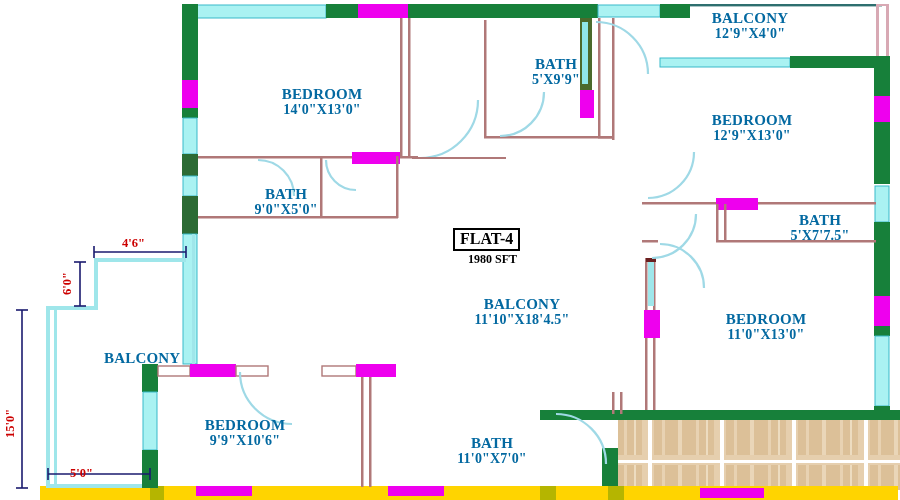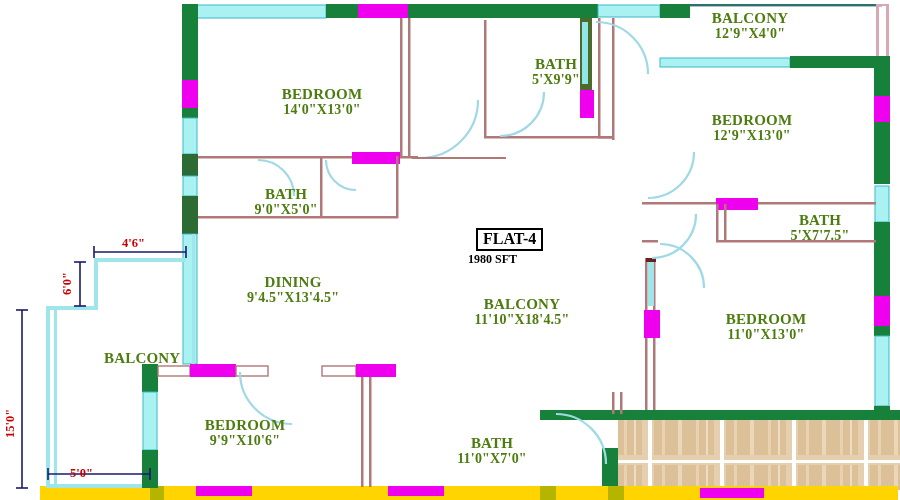--- a/index.html
+++ b/index.html
@@ -1,19 +1,19 @@
 <!DOCTYPE html>
 <html><head>
 <meta charset="utf-8">
 <style>
   html,body{margin:0;padding:0;background:#ffffff;}
   body{font-family:"Liberation Serif",serif;}
   #plan{position:relative;width:900px;height:500px;background:#ffffff;overflow:hidden;}
   svg{position:absolute;left:0;top:0;}
-  .lbl{position:absolute;text-align:center;color:#4d7c0f;font-family:"Liberation Serif",serif;font-weight:bold;line-height:1.08;letter-spacing:0.2px;white-space:nowrap;}
+  .lbl{position:absolute;text-align:center;color:#0369a1;font-family:"Liberation Serif",serif;font-weight:bold;line-height:1.08;letter-spacing:0.2px;white-space:nowrap;}
   .lbl .l1{display:block;font-size:15px;}
   .lbl .l2{display:block;font-size:14px;}
   .dim{position:absolute;color:#cc0000;font-family:"Liberation Serif",serif;font-weight:bold;font-size:12.5px;white-space:nowrap;}
   .dim.vert{transform-origin:center center;}
   .flatbox{position:absolute;border:2px solid #000;padding:0px 5px 1px 5px;font-size:16px;font-weight:bold;font-family:"Liberation Serif",serif;color:#000;}
   .sft{position:absolute;font-size:12px;font-weight:bold;font-family:"Liberation Serif",serif;color:#000;white-space:nowrap;}
 </style>
 </head>
 <body>
 
@@ -219,24 +219,20 @@
   <div class="lbl" style="left:286px;top:186px;transform:translateX(-50%);">
     <span class="l1">BATH</span>
     <span class="l2">9'0"X5'0"</span>
   </div>
 
   <div class="lbl" style="left:820px;top:212px;transform:translateX(-50%);">
     <span class="l1">BATH</span>
     <span class="l2">5'X7'7.5"</span>
   </div>
 
-  <div class="lbl" style="left:293px;top:274px;transform:translateX(-50%);">
-    <span class="l1">DINING</span>
-    <span class="l2">9'4.5"X13'4.5"</span>
-  </div>
 
   <div class="lbl" style="left:522px;top:296px;transform:translateX(-50%);">
     <span class="l1">BALCONY</span>
     <span class="l2">11'10"X18'4.5"</span>
   </div>
 
   <div class="lbl" style="left:766px;top:311px;transform:translateX(-50%);">
     <span class="l1">BEDROOM</span>
     <span class="l2">11'0"X13'0"</span>
   </div>
@@ -248,21 +244,21 @@
 
   <div class="lbl" style="left:492px;top:435px;transform:translateX(-50%);">
     <span class="l1">BATH</span>
     <span class="l2">11'0"X7'0"</span>
   </div>
 
   <div class="lbl" style="left:104px;top:350px;">
     <span class="l1">BALCONY</span>
   </div>
 
-  <div class="flatbox" style="left:476px;top:228px;text-align:center;">FLAT-4</div>
+  <div class="flatbox" style="left:453px;top:228px;text-align:center;">FLAT-4</div>
   <div class="sft" style="left:468px;top:252px;">1980 SFT</div>
 
   <div class="dim" style="left:122px;top:236px;">4'6"</div>
   <div class="dim vert" style="left:56px;top:276px;transform:rotate(-90deg);">6'0"</div>
   <div class="dim vert" style="left:-4px;top:416px;transform:rotate(-90deg);">15'0"</div>
   <div class="dim" style="left:70px;top:466px;">5'0"</div>
 
 </div>
 
 </body></html>

